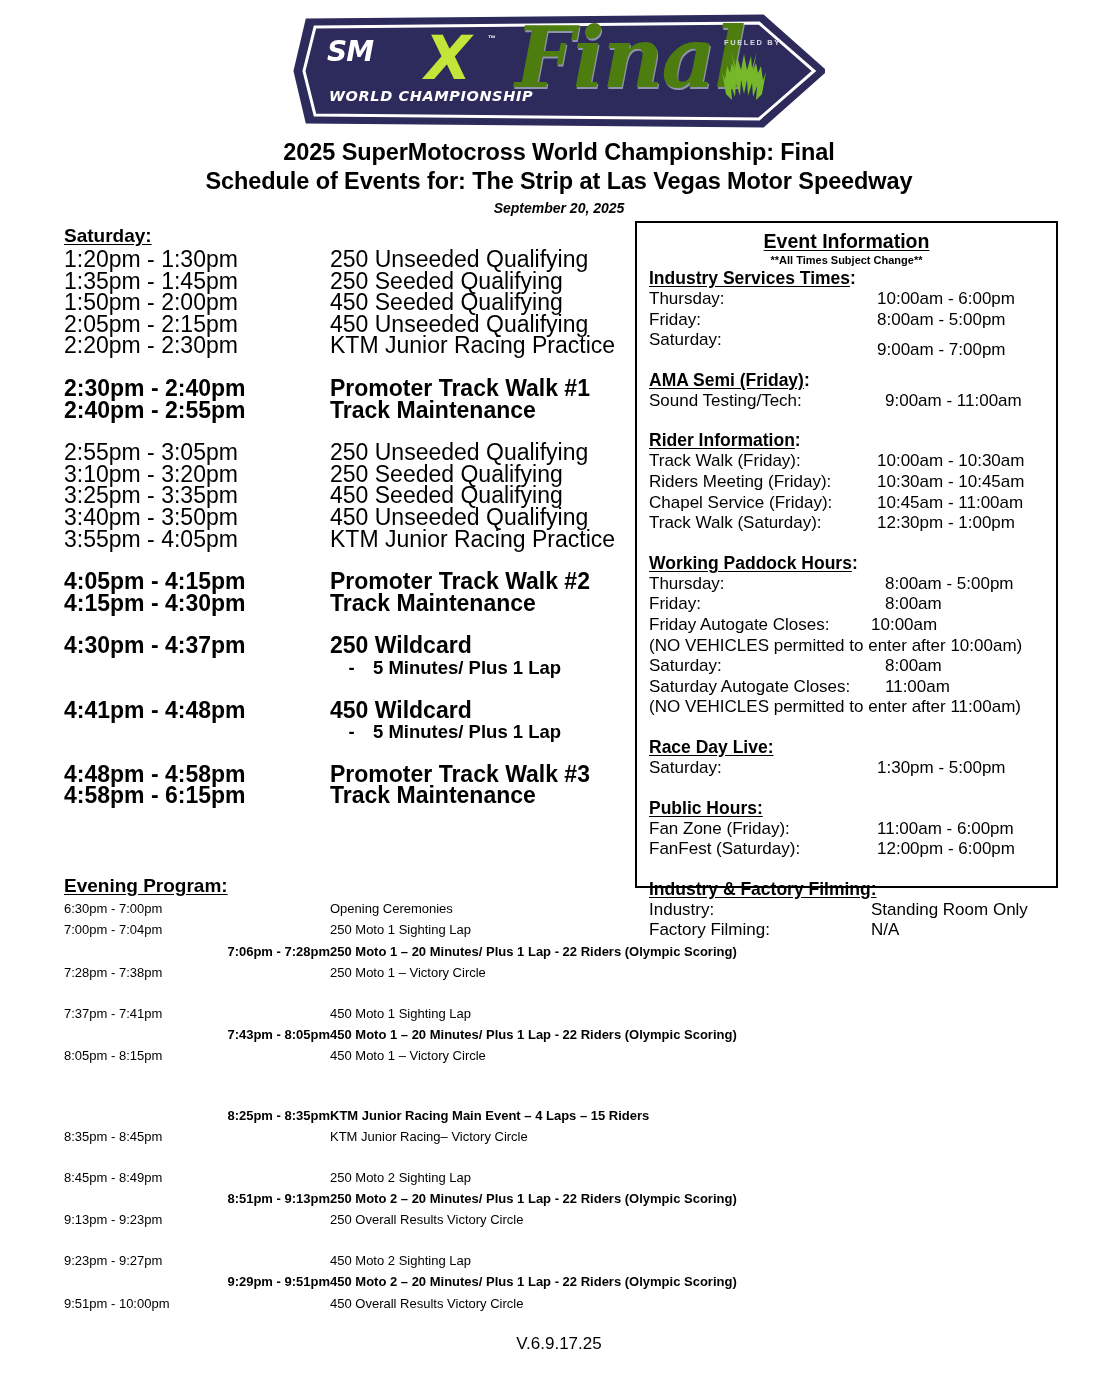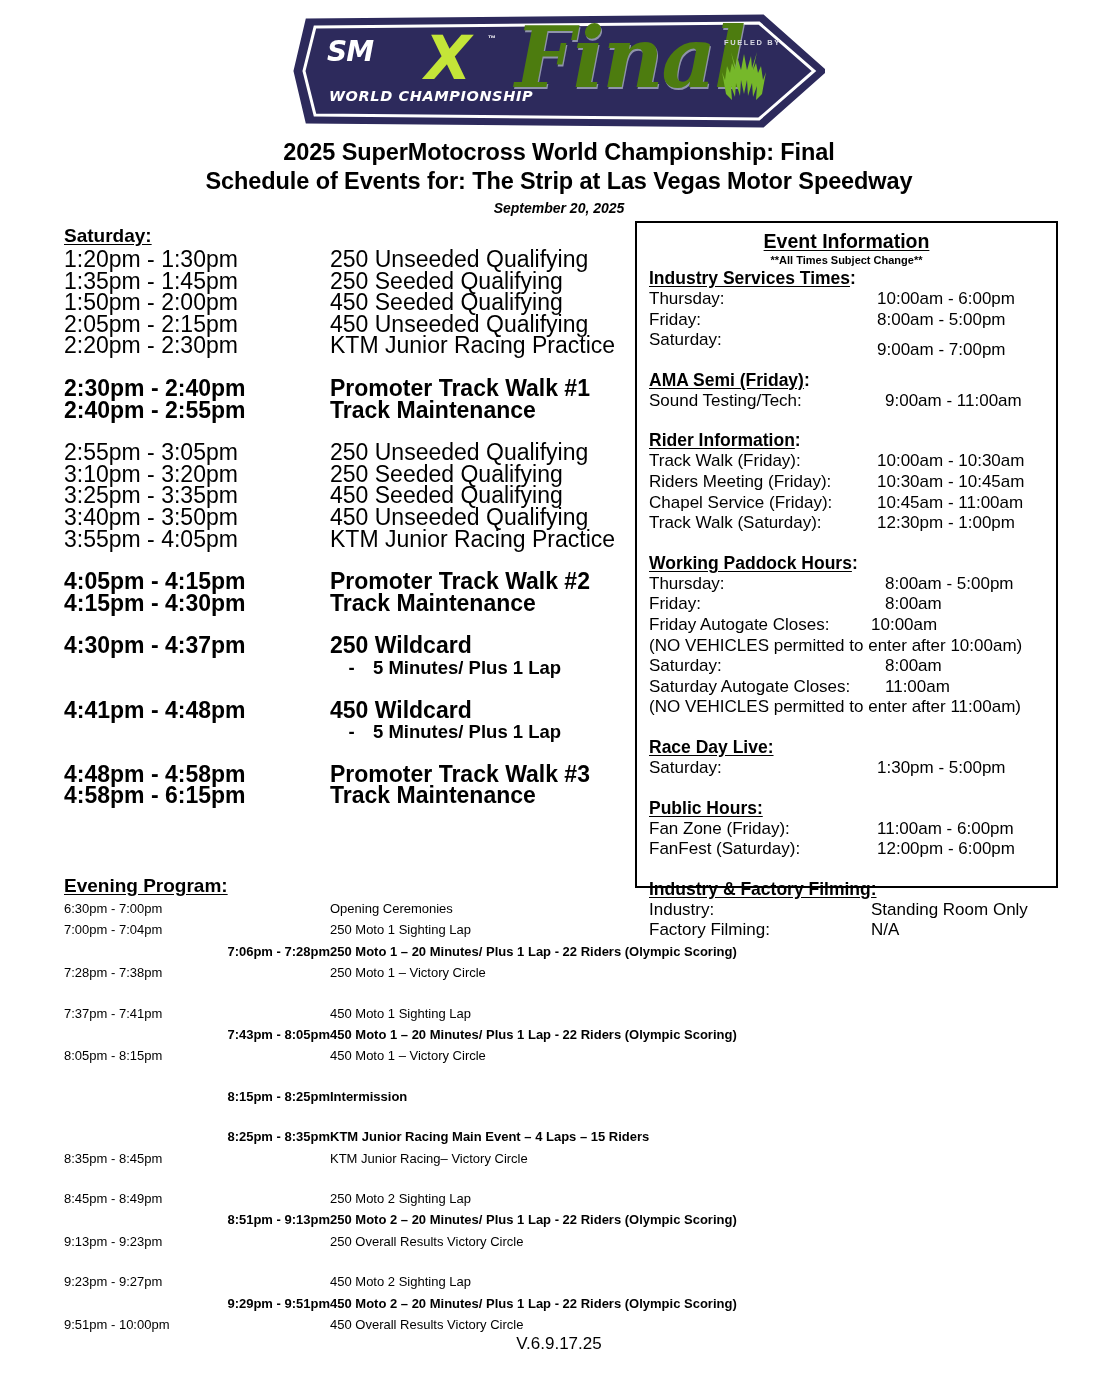--- a/index.html
+++ b/index.html
@@ -458,24 +458,20 @@
       </div>
       <div class="ev-row b">
         <span class="t">7:43pm - 8:05pm</span>
         <span class="d">450 Moto 1 – 20 Minutes/ Plus 1 Lap - 22 Riders (Olympic Scoring)</span>
       </div>
       <div class="ev-row">
         <span class="t">8:05pm - 8:15pm</span>
         <span class="d">450 Moto 1 – Victory Circle</span>
       </div>
       <div class="ev-gap"></div>
-      <div class="ev-row b">
-        <span class="t">8:15pm - 8:25pm</span>
-        <span class="d">Intermission</span>
-      </div>
       <div class="ev-gap"></div>
       <div class="ev-row b">
         <span class="t">8:25pm - 8:35pm</span>
         <span class="d">KTM Junior Racing Main Event – 4 Laps – 15 Riders</span>
       </div>
       <div class="ev-row">
         <span class="t">8:35pm - 8:45pm</span>
         <span class="d">KTM Junior Racing– Victory Circle</span>
       </div>
       <div class="ev-gap"></div>

